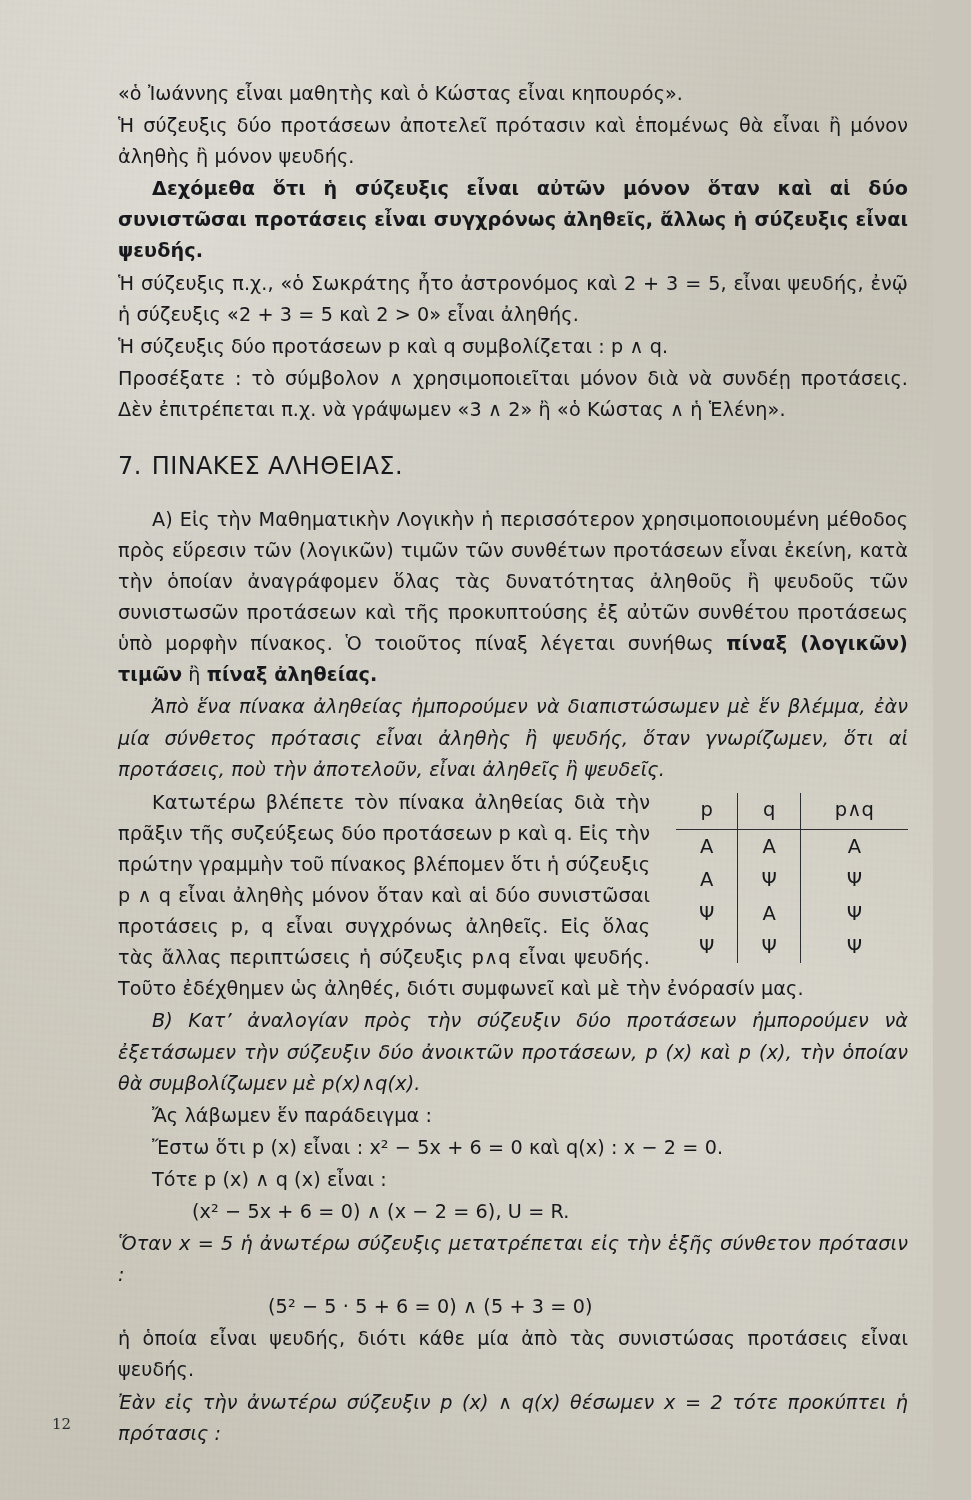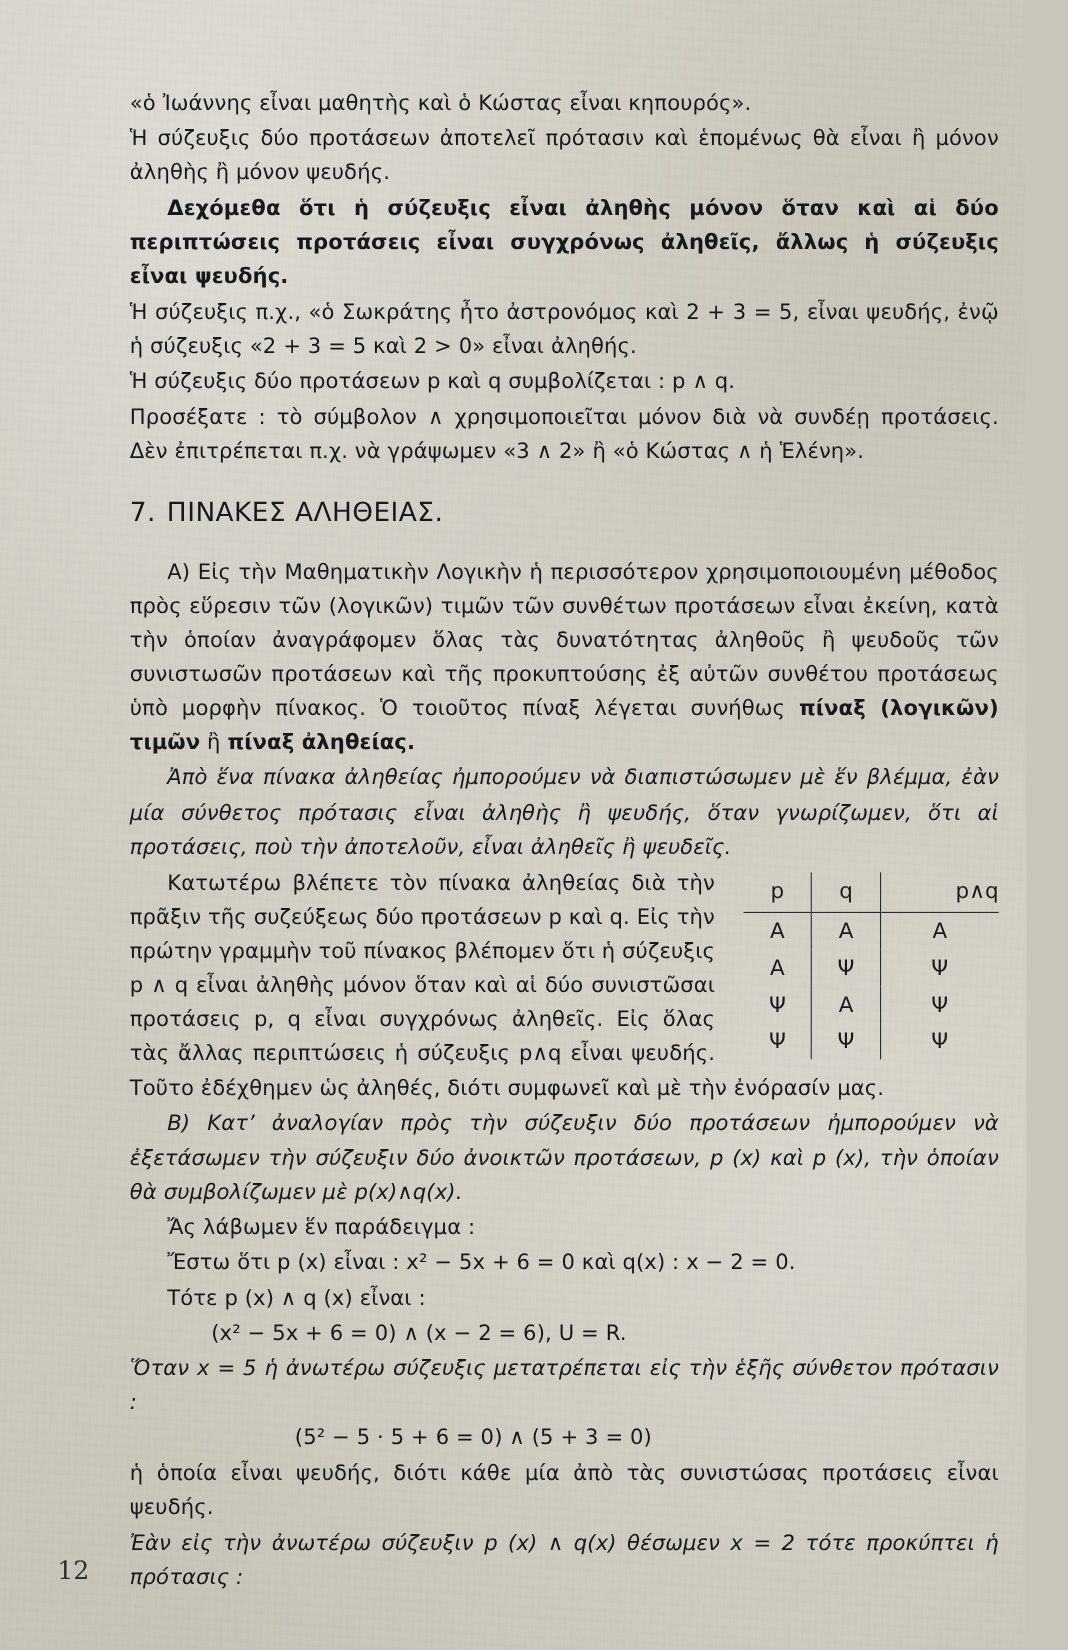--- a/index.html
+++ b/index.html
@@ -81,49 +81,49 @@
   }
   table.truth th:first-child, table.truth td:first-child {
     border-left: none;
   }
   table.truth thead th {
     border-bottom: 1px solid #2a2c30;
     padding-bottom: 6px;
   }
   table.truth thead th:nth-child(1) { width: 62px; }
   table.truth thead th:nth-child(2) { width: 62px; }
-  table.truth thead th:nth-child(3) { width: 108px; text-align: right; }
+  table.truth thead th:nth-child(3) { width: 108px; }
   .eq-indent { text-indent: 74px; }
   .eq-indent2 { text-indent: 150px; }
 
   .clearfix::after { content: ""; display: block; clear: both; }
 
   .folio {
     position: absolute;
     left: 52px;
     top: 1415px;
-    font-size: 23px;
+    font-size: 15px;
     color: #2b2d31;
     font-family: "DejaVu Serif", serif;
     text-align: right;
   }
 </style>
 </head>
 <body>
 
 <div class="page">
   <div class="grain"></div>
 
   <div class="content">
 
     <p>«ὁ Ἰωάννης εἶναι μαθητὴς καὶ ὁ Κώστας εἶναι κηπουρός».</p>
 
     <p>Ἡ σύζευξις δύο προτάσεων ἀποτελεῖ πρότασιν καὶ ἑπομένως θὰ εἶναι ἢ μόνον ἀληθὴς ἢ μόνον ψευδής.</p>
 
-    <p class="b indent">Δεχόμεθα ὅτι ἡ σύζευξις εἶναι ἀληθὴς μόνον ὅταν καὶ αἱ δύο περιπτώσεις προτάσεις εἶναι συγχρόνως ἀληθεῖς, ἄλλως ἡ σύζευξις εἶναι ψευδής.</p>
+    <p class="b indent">Δεχόμεθα ὅτι ἡ σύζευξις εἶναι αὐτῶν μόνον ὅταν καὶ αἱ δύο συνιστῶσαι προτάσεις εἶναι συγχρόνως ἀληθεῖς, ἄλλως ἡ σύζευξις εἶναι ψευδής.</p>
 
     <p>Ἡ σύζευξις π.χ., «ὁ Σωκράτης ἦτο ἀστρονόμος καὶ 2 + 3 = 5, εἶναι ψευδής, ἐνῷ ἡ σύζευξις «2 + 3 = 5 καὶ 2 &gt; 0» εἶναι ἀληθής.</p>
 
     <p>Ἡ σύζευξις δύο προτάσεων p καὶ q συμβολίζεται : p ∧ q.</p>
 
 
     <p>Προσέξατε : τὸ σύμβολον ∧ χρησιμοποιεῖται μόνον διὰ νὰ συνδέῃ προτάσεις. Δὲν ἐπιτρέπεται π.χ. νὰ γράψωμεν «3 ∧ 2» ἢ «ὁ Κώστας ∧ ἡ Ἑλένη».</p>
 
     <p class="sec-title">
       <span class="num">7.</span><span>ΠΙΝΑΚΕΣ ΑΛΗΘΕΙΑΣ.</span>

